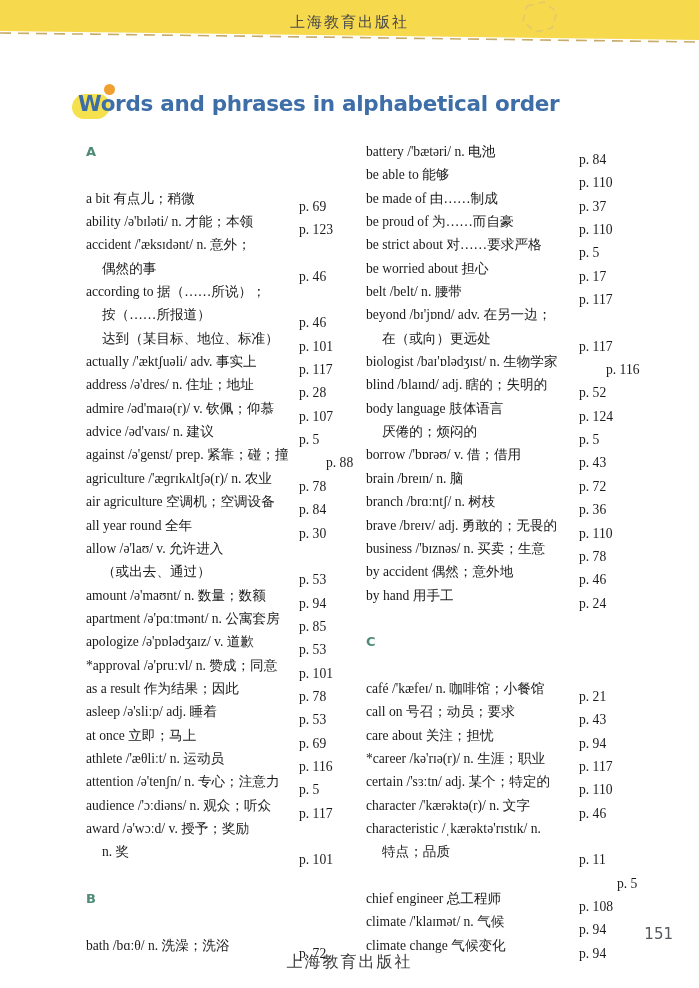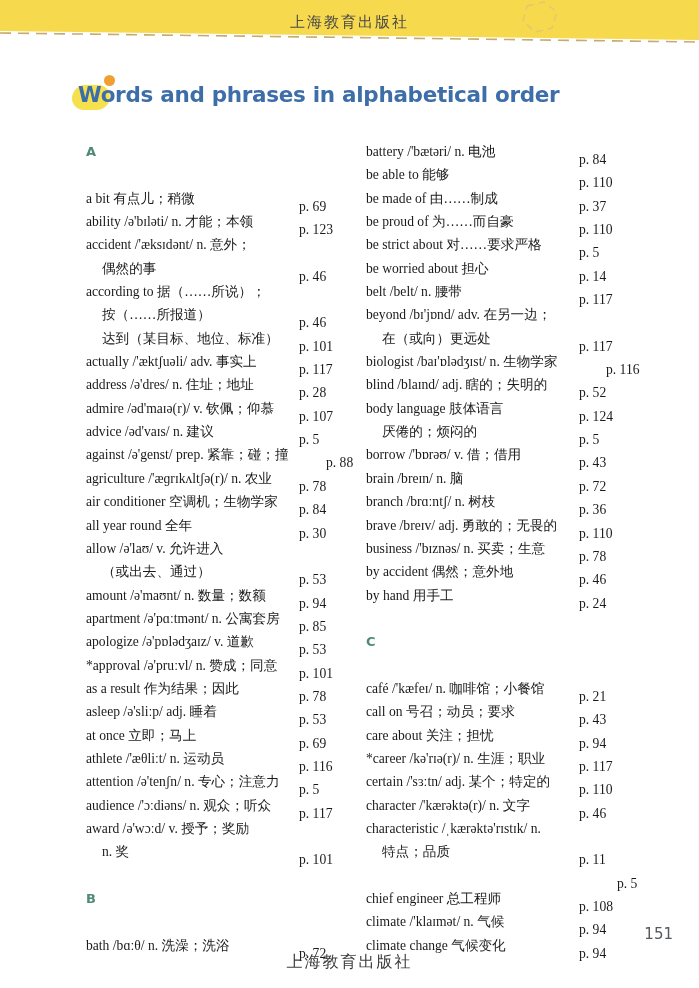--- a/index.html
+++ b/index.html
@@ -35,21 +35,21 @@
     font-family: "DejaVu Serif", serif;
     font-size: 15px;
     letter-spacing: 2px;
     color: #4a4a4a;
     z-index: 3;
   }
 
   
   #title-wrap {
     position: absolute;
-    left: 78px; top: 75px;
+    left: 78px; top: 84px;
     height: 40px;
     z-index: 2;
   }
   #title-blob {
     position: absolute;
     left: -6px; top: 10px;
     width: 38px; height: 25px;
     background: #f5e14e;
     border-radius: 16px 14px 16px 14px;
     z-index: 0;
@@ -161,21 +161,21 @@
     <div class="entry cont"><span class="txt">偶然的事</span><span class="pg">p. 46</span></div>
     <div class="entry"><span class="txt">according to   据（……所说）；</span></div>
     <div class="entry cont"><span class="txt">按（……所报道）</span><span class="pg">p. 46</span></div>
     <div class="entry cont"><span class="txt">达到（某目标、地位、标准）</span><span class="pg">p. 101</span></div>
     <div class="entry"><span class="txt">actually /'æktʃuəli/ adv. 事实上</span><span class="pg">p. 117</span></div>
     <div class="entry"><span class="txt">address /ə'dres/ n. 住址；地址</span><span class="pg">p. 28</span></div>
     <div class="entry"><span class="txt">admire /əd'maɪə(r)/ v. 钦佩；仰慕</span><span class="pg">p. 107</span></div>
     <div class="entry"><span class="txt">advice /əd'vaɪs/ n. 建议</span><span class="pg">p. 5</span></div>
     <div class="entry wide"><span class="txt">against /ə'genst/ prep. 紧靠；碰；撞</span><span class="pg">p. 88</span></div>
     <div class="entry"><span class="txt">agriculture /'æɡrɪkʌltʃə(r)/ n. 农业</span><span class="pg">p. 78</span></div>
-    <div class="entry"><span class="txt">air conditioner   空调机；生物学家</span><span class="pg">p. 84</span></div>
+    <div class="entry"><span class="txt">air agriculture   空调机；空调设备</span><span class="pg">p. 84</span></div>
     <div class="entry"><span class="txt">all year round   全年</span><span class="pg">p. 30</span></div>
     <div class="entry"><span class="txt">allow /ə'laʊ/ v. 允许进入</span></div>
     <div class="entry cont"><span class="txt">（或出去、通过）</span><span class="pg">p. 53</span></div>
     <div class="entry"><span class="txt">amount /ə'maʊnt/ n. 数量；数额</span><span class="pg">p. 94</span></div>
     <div class="entry"><span class="txt">apartment /ə'pɑːtmənt/ n. 公寓套房</span><span class="pg">p. 85</span></div>
     <div class="entry"><span class="txt">apologize /ə'pɒlədʒaɪz/ v. 道歉</span><span class="pg">p. 53</span></div>
     <div class="entry"><span class="txt">*approval /ə'pruːvl/ n. 赞成；同意</span><span class="pg">p. 101</span></div>
     <div class="entry"><span class="txt">as a result   作为结果；因此</span><span class="pg">p. 78</span></div>
     <div class="entry"><span class="txt">asleep /ə'sliːp/ adj. 睡着</span><span class="pg">p. 53</span></div>
     <div class="entry"><span class="txt">at once   立即；马上</span><span class="pg">p. 69</span></div>
@@ -188,21 +188,21 @@
     <div class="section-letter">B</div>
     <div class="gap"></div>
     <div class="entry"><span class="txt">bath /bɑːθ/ n. 洗澡；洗浴</span><span class="pg">p. 72</span></div>
   </div>
 <div id="col-right" class="column">
     <div class="entry"><span class="txt">battery /'bætəri/ n. 电池</span><span class="pg">p. 84</span></div>
     <div class="entry"><span class="txt">be able to   能够</span><span class="pg">p. 110</span></div>
     <div class="entry"><span class="txt">be made of   由……制成</span><span class="pg">p. 37</span></div>
     <div class="entry"><span class="txt">be proud of   为……而自豪</span><span class="pg">p. 110</span></div>
     <div class="entry"><span class="txt">be strict about   对……要求严格</span><span class="pg">p. 5</span></div>
-    <div class="entry"><span class="txt">be worried about   担心</span><span class="pg">p. 14</span></div>
+    <div class="entry"><span class="txt">be worried about   担心</span><span class="pg">p. 17</span></div>
     <div class="entry"><span class="txt">belt /belt/ n. 腰带</span><span class="pg">p. 117</span></div>
     <div class="entry"><span class="txt">beyond /bɪ'jɒnd/ adv. 在另一边；</span></div>
     <div class="entry cont"><span class="txt">在（或向）更远处</span><span class="pg">p. 117</span></div>
     <div class="entry wide"><span class="txt">biologist /baɪ'ɒlədʒɪst/ n. 生物学家</span><span class="pg">p. 116</span></div>
     <div class="entry"><span class="txt">blind /blaɪnd/ adj. 瞎的；失明的</span><span class="pg">p. 52</span></div>
     <div class="entry"><span class="txt">body language   肢体语言</span><span class="pg">p. 124</span></div>
     <div class="entry cont"><span class="txt">厌倦的；烦闷的</span><span class="pg">p. 5</span></div>
     <div class="entry"><span class="txt">borrow /'bɒrəʊ/ v. 借；借用</span><span class="pg">p. 43</span></div>
     <div class="entry"><span class="txt">brain /breɪn/ n. 脑</span><span class="pg">p. 72</span></div>
     <div class="entry"><span class="txt">branch /brɑːntʃ/ n. 树枝</span><span class="pg">p. 36</span></div>

